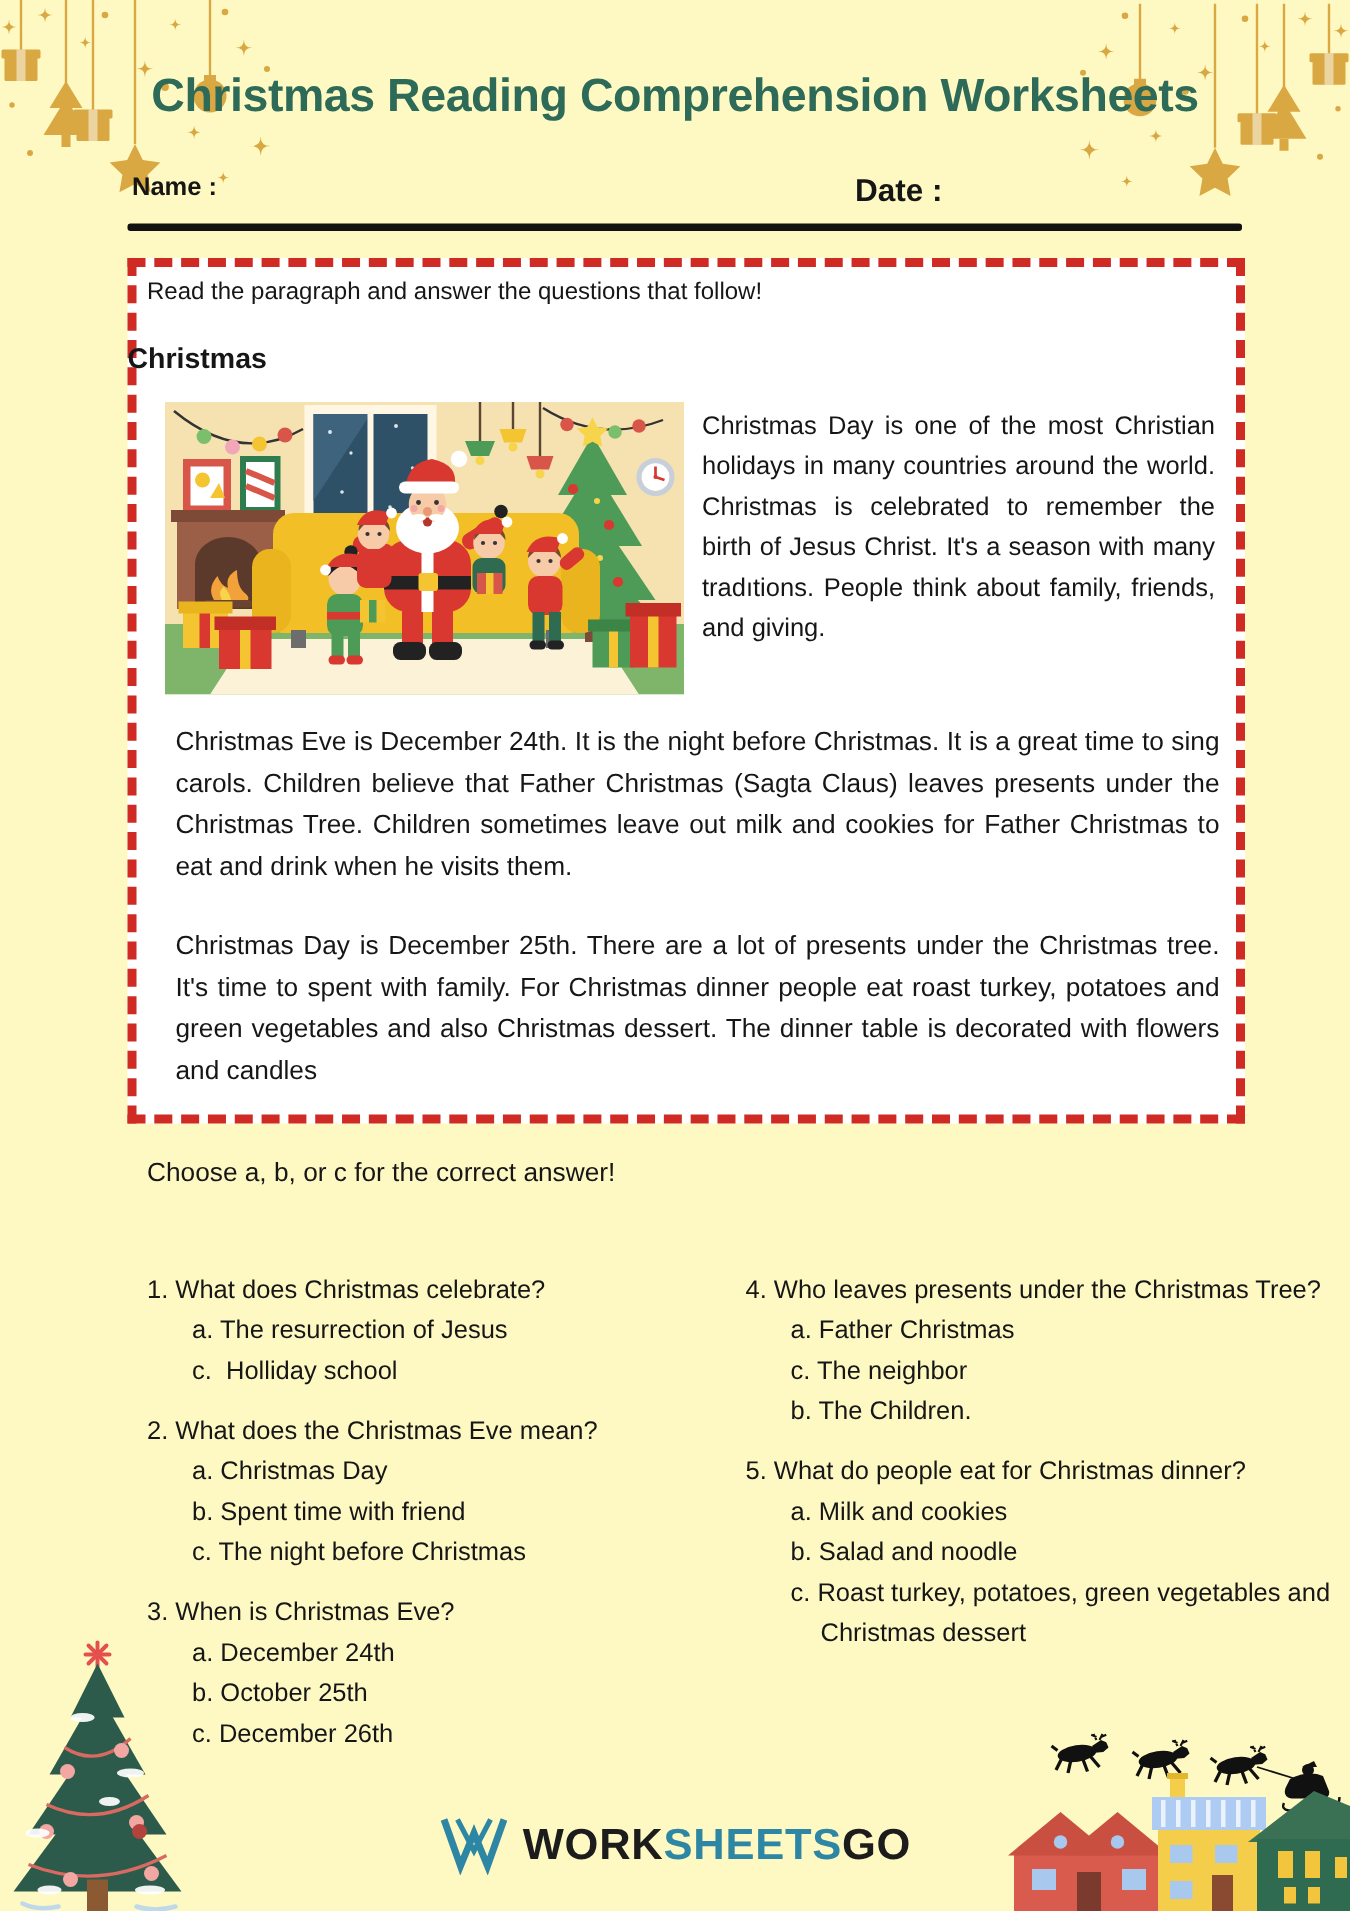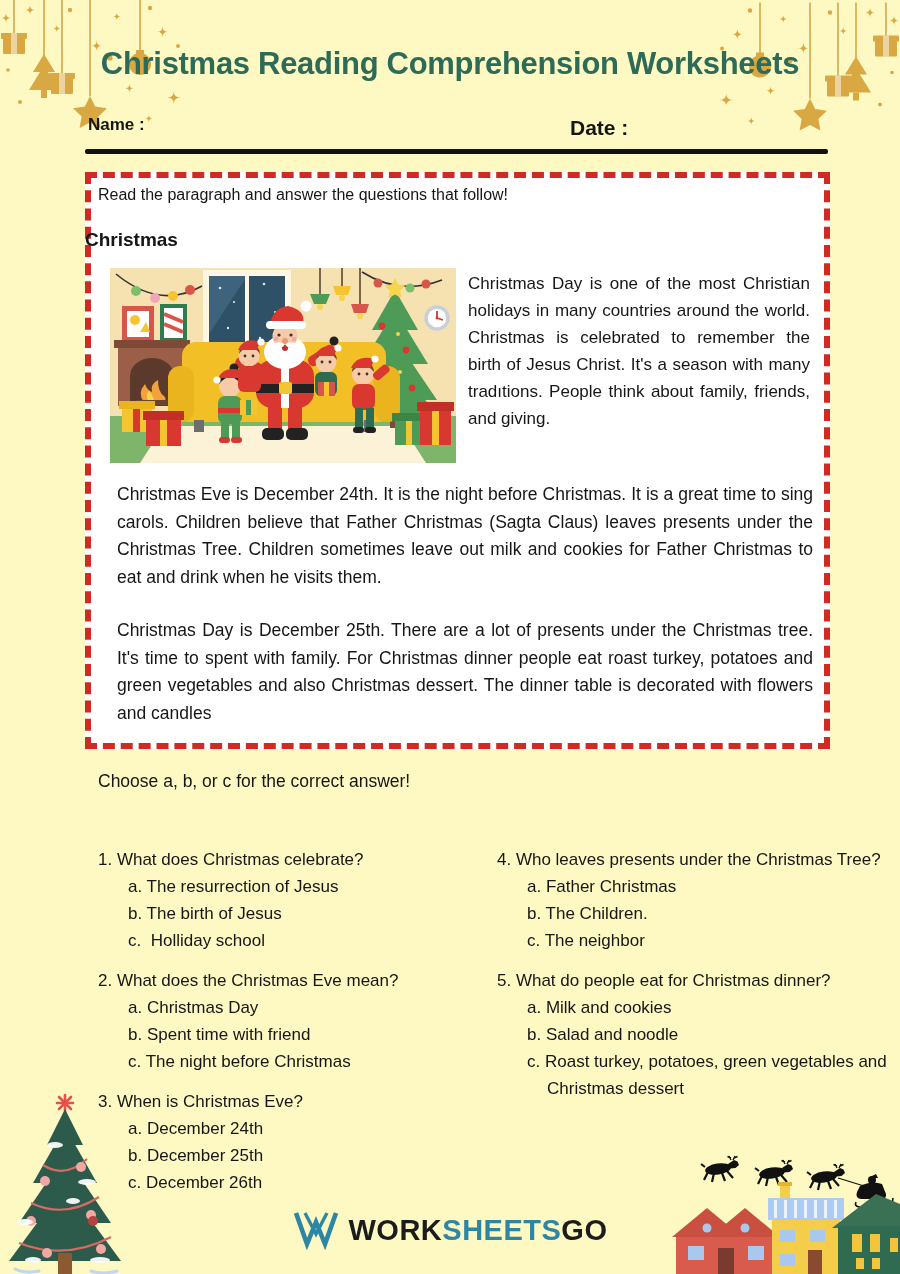--- a/index.html
+++ b/index.html
@@ -322,43 +322,42 @@
   <div class="abs para para-1">Christmas Day is one of the most  Christian holidays in many countries around the world. Christmas is celebrated to remember the birth of Jesus Christ. It's a season with many tradıtions. People think about family, friends, and giving.</div>
   <div class="abs para para-2">Christmas Eve is December 24th. It is the night before Christmas. It is a great time to sing carols. Children believe that Father Christmas (Sagta Claus) leaves presents under the Christmas Tree. Children sometimes leave out milk and cookies for Father Christmas to eat and drink when he visits them.</div>
   <div class="abs para para-3">Christmas Day is December 25th. There are a lot of  presents under the Christmas tree. It's time to spent with family. For Christmas dinner people eat roast turkey, potatoes and green vegetables and also Christmas dessert. The dinner table is decorated with flowers and candles</div>
 
   <div class="abs choose">Choose a, b, or c for the correct answer!</div>
 
   <div class="abs qcol qcol-left">
     <div class="question">
       <div class="q-label">1. What does Christmas celebrate?</div>
       <div class="q-opt">a. The resurrection of Jesus</div>
-      <div class="q-opt">b. The birth of Jesus</div>
       <div class="q-opt">c.  Holliday school</div>
     </div>
     <div class="question">
       <div class="q-label">2. What does the Christmas Eve mean?</div>
       <div class="q-opt">a. Christmas Day</div>
       <div class="q-opt">b. Spent time with friend</div>
       <div class="q-opt">c. The night before Christmas</div>
     </div>
     <div class="question">
       <div class="q-label">3. When is Christmas Eve?</div>
       <div class="q-opt">a. December 24th</div>
-      <div class="q-opt">b. December 25th</div>
+      <div class="q-opt">b. October 25th</div>
       <div class="q-opt">c. December 26th</div>
     </div>
   </div>
 
   <div class="abs qcol qcol-right">
     <div class="question">
       <div class="q-label">4. Who leaves presents under the Christmas Tree?</div>
       <div class="q-opt">a. Father Christmas</div>
+      <div class="q-opt">c. The neighbor</div>
       <div class="q-opt">b. The Children.</div>
-      <div class="q-opt">c. The neighbor</div>
     </div>
     <div class="question">
       <div class="q-label">5. What do people eat for Christmas dinner?</div>
       <div class="q-opt">a. Milk and cookies</div>
       <div class="q-opt">b. Salad and noodle</div>
       <div class="q-opt">c. Roast turkey, potatoes, green vegetables and Christmas dessert</div>
     </div>
   </div>
 
   <svg class="abs tree-deco" viewBox="0 0 132 181">

